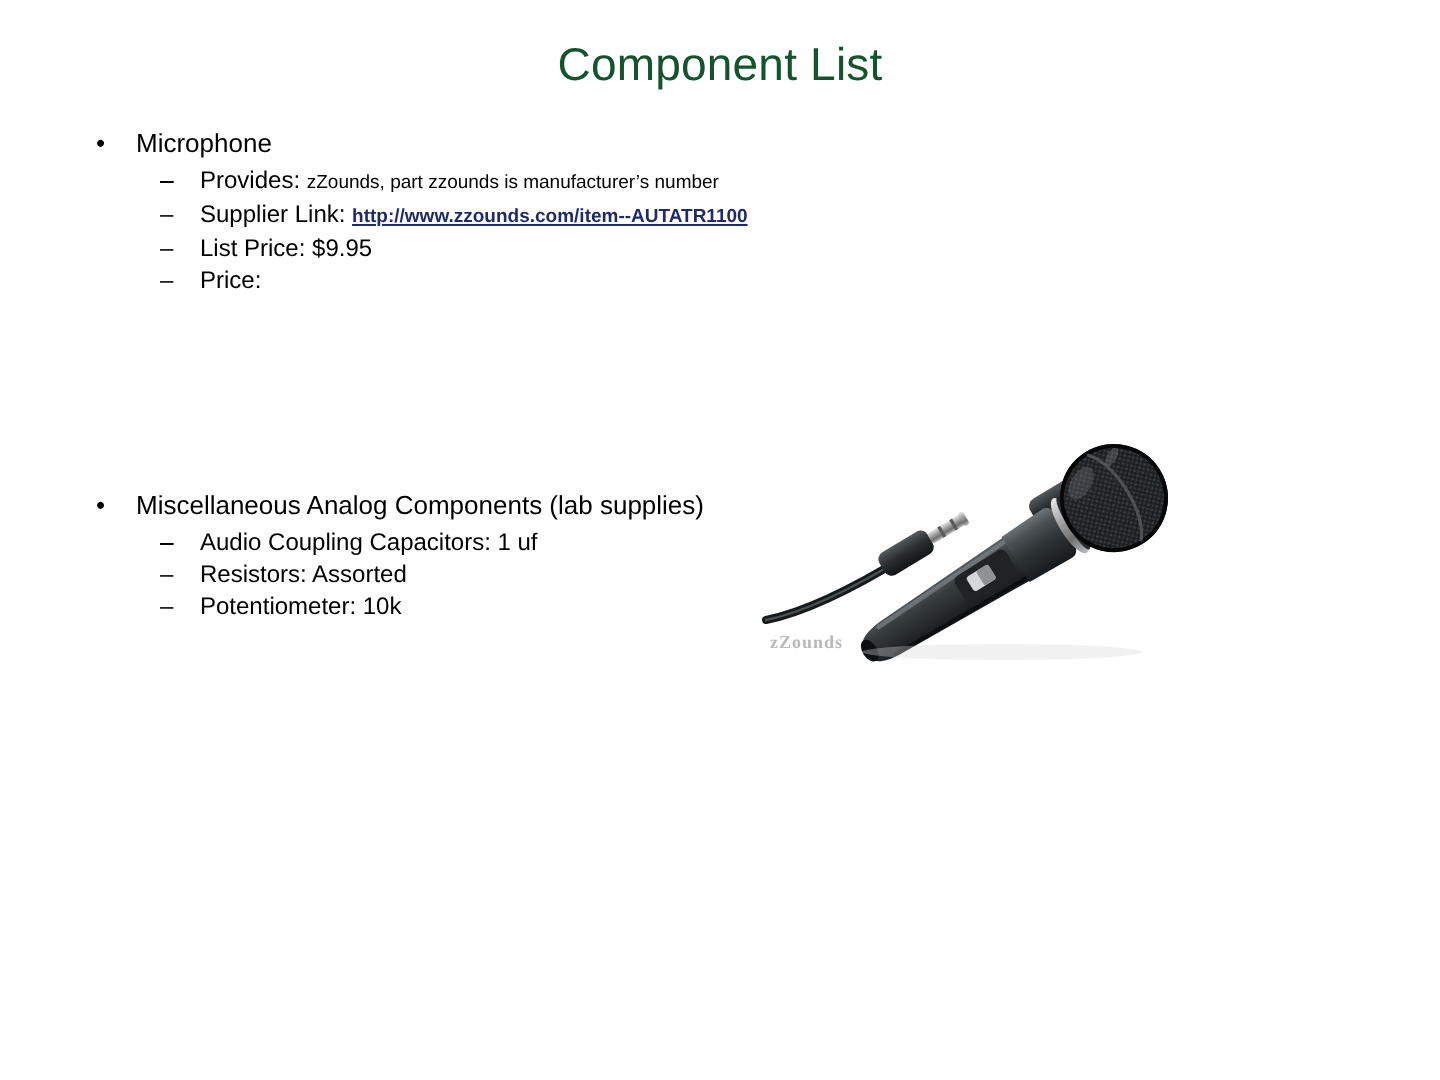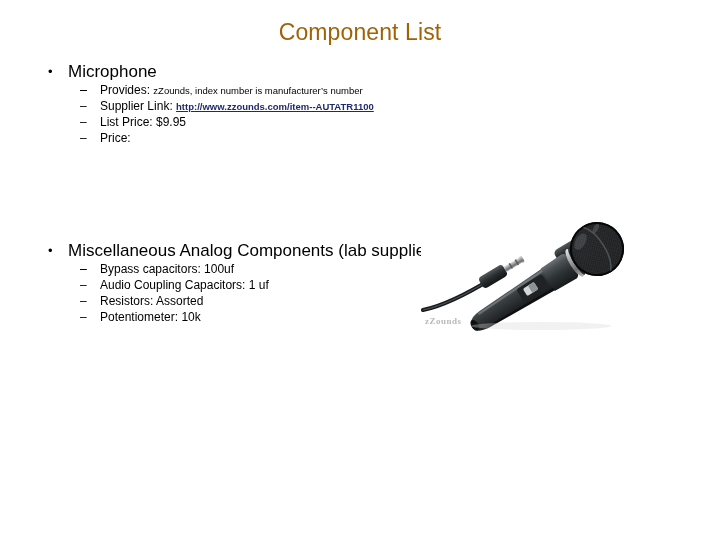--- a/index.html
+++ b/index.html
@@ -26,21 +26,21 @@
   .slide-title {
     position: absolute;
     left: 0;
     top: 18px;
     width: 720px;
     text-align: center;
     font-size: 23px;
     font-weight: 400;
     letter-spacing: 0.1px;
     line-height: 28px;
-    color: #a16207;
+    color: #14532d;
   }
 
   
   .body-area {
     position: absolute;
     left: 0;
     top: 62px;
     width: 720px;
   }
 
@@ -53,21 +53,21 @@
     margin: 0;
   }
   .l1 .marker {
     position: absolute;
     left: 48px;
     top: 0;
     font-size: 13px;
     line-height: 19px;
   }
   .l1-label {
-    font-size: 17px;
+    font-size: 13px;
   }
 
   
   .l2wrap {
     margin-top: 2px;
   }
   .l2 {
     position: relative;
     padding-left: 100px;
     padding-right: 90px;
@@ -102,21 +102,20 @@
 
   
   .mic-photo {
     position: absolute;
     left: 381px;
     top: 214px;
     width: 252px;
     height: 122px;
     overflow: hidden;
     background: #ffffff;
-    margin-left: 40px;
   }
   .mic-svg { display: block; }
   .watermark {
     position: absolute;
     left: 4px;
     bottom: 10px;
     font-size: 9px;
     letter-spacing: 0.5px;
     color: #b9b9b9;
     font-family: "Liberation Serif", serif;
@@ -146,21 +145,21 @@
       <div class="l2 tight l2-row">
         <span class="marker">–</span>
       </div>
 
       <div class="l2 l2-row">
         <span class="marker">–</span>
       </div>
 
       <div class="l2 tight l2-row">
         <span class="marker">–</span>
-        <span class="l2-text">Provides: </span><span class="small-note">zZounds, index number is manufacturer’s number</span>
+        <span class="l2-text">Provides: </span><span class="small-note">zZounds, part zzounds is manufacturer’s number</span>
       </div>
 
       <div class="l2 tight l2-row">
         <span class="marker">–</span>
         <span class="l2-text">Supplier Link: </span><a class="link" href="#">http://www.zzounds.com/item--AUTATR1100</a>
       </div>
 
       <div class="l2 tight l2-row">
         <span class="marker">–</span>
         <span class="l2-text">List Price: $9.95</span>
@@ -178,21 +177,20 @@
       <span class="marker">•</span>
       <span class="l1-label">Miscellaneous Analog Components (lab supplies)</span>
     </div>
 
     <div class="l2wrap">
       <div class="l2 tight l2-row">
         <span class="marker">–</span>
       </div>
       <div class="l2 tight l2-row">
         <span class="marker">–</span>
-        <span class="l2-text">Bypass capacitors: 100uf</span>
       </div>
       <div class="l2 tight l2-row">
         <span class="marker">–</span>
         <span class="l2-text">Audio Coupling Capacitors:  1 uf</span>
       </div>
       <div class="l2 tight l2-row">
         <span class="marker">–</span>
         <span class="l2-text">Resistors: Assorted</span>
       </div>
       <div class="l2 tight l2-row">

